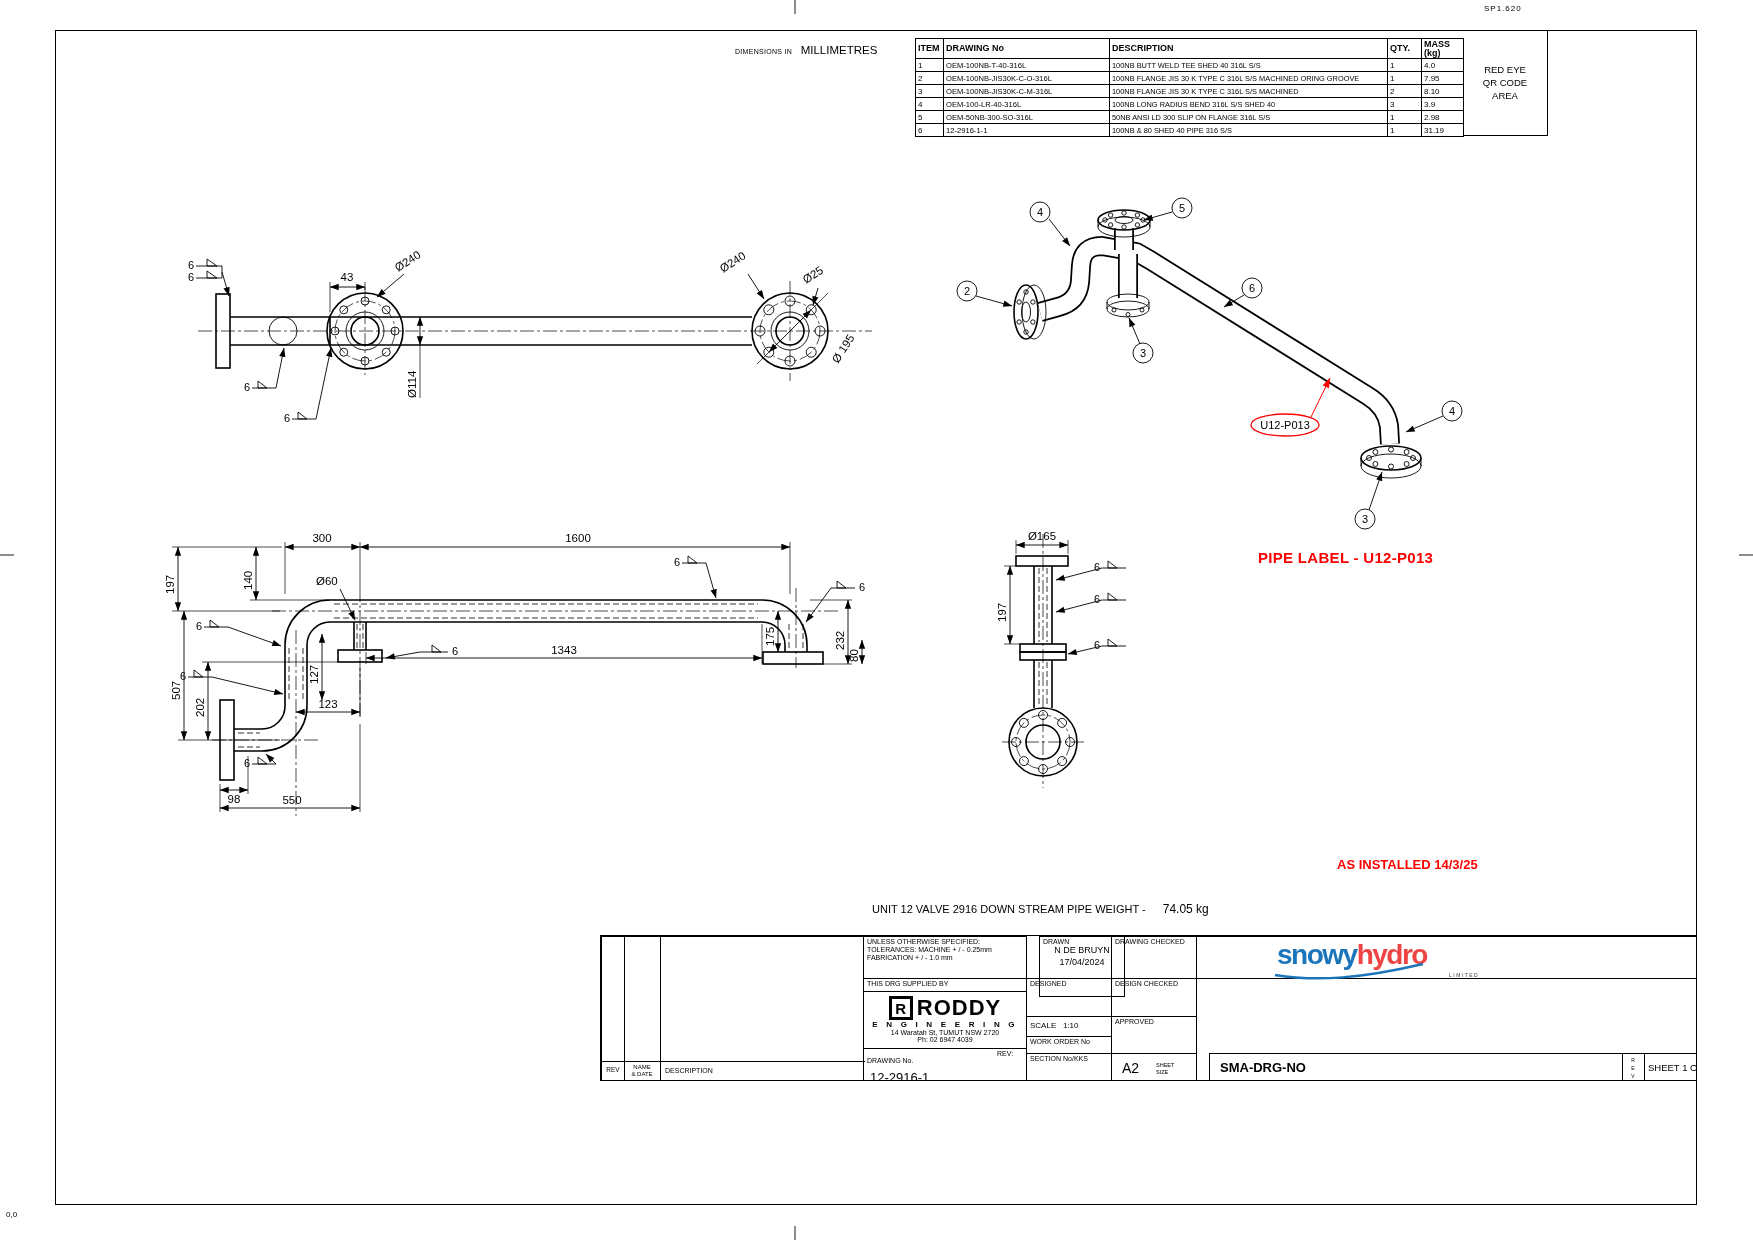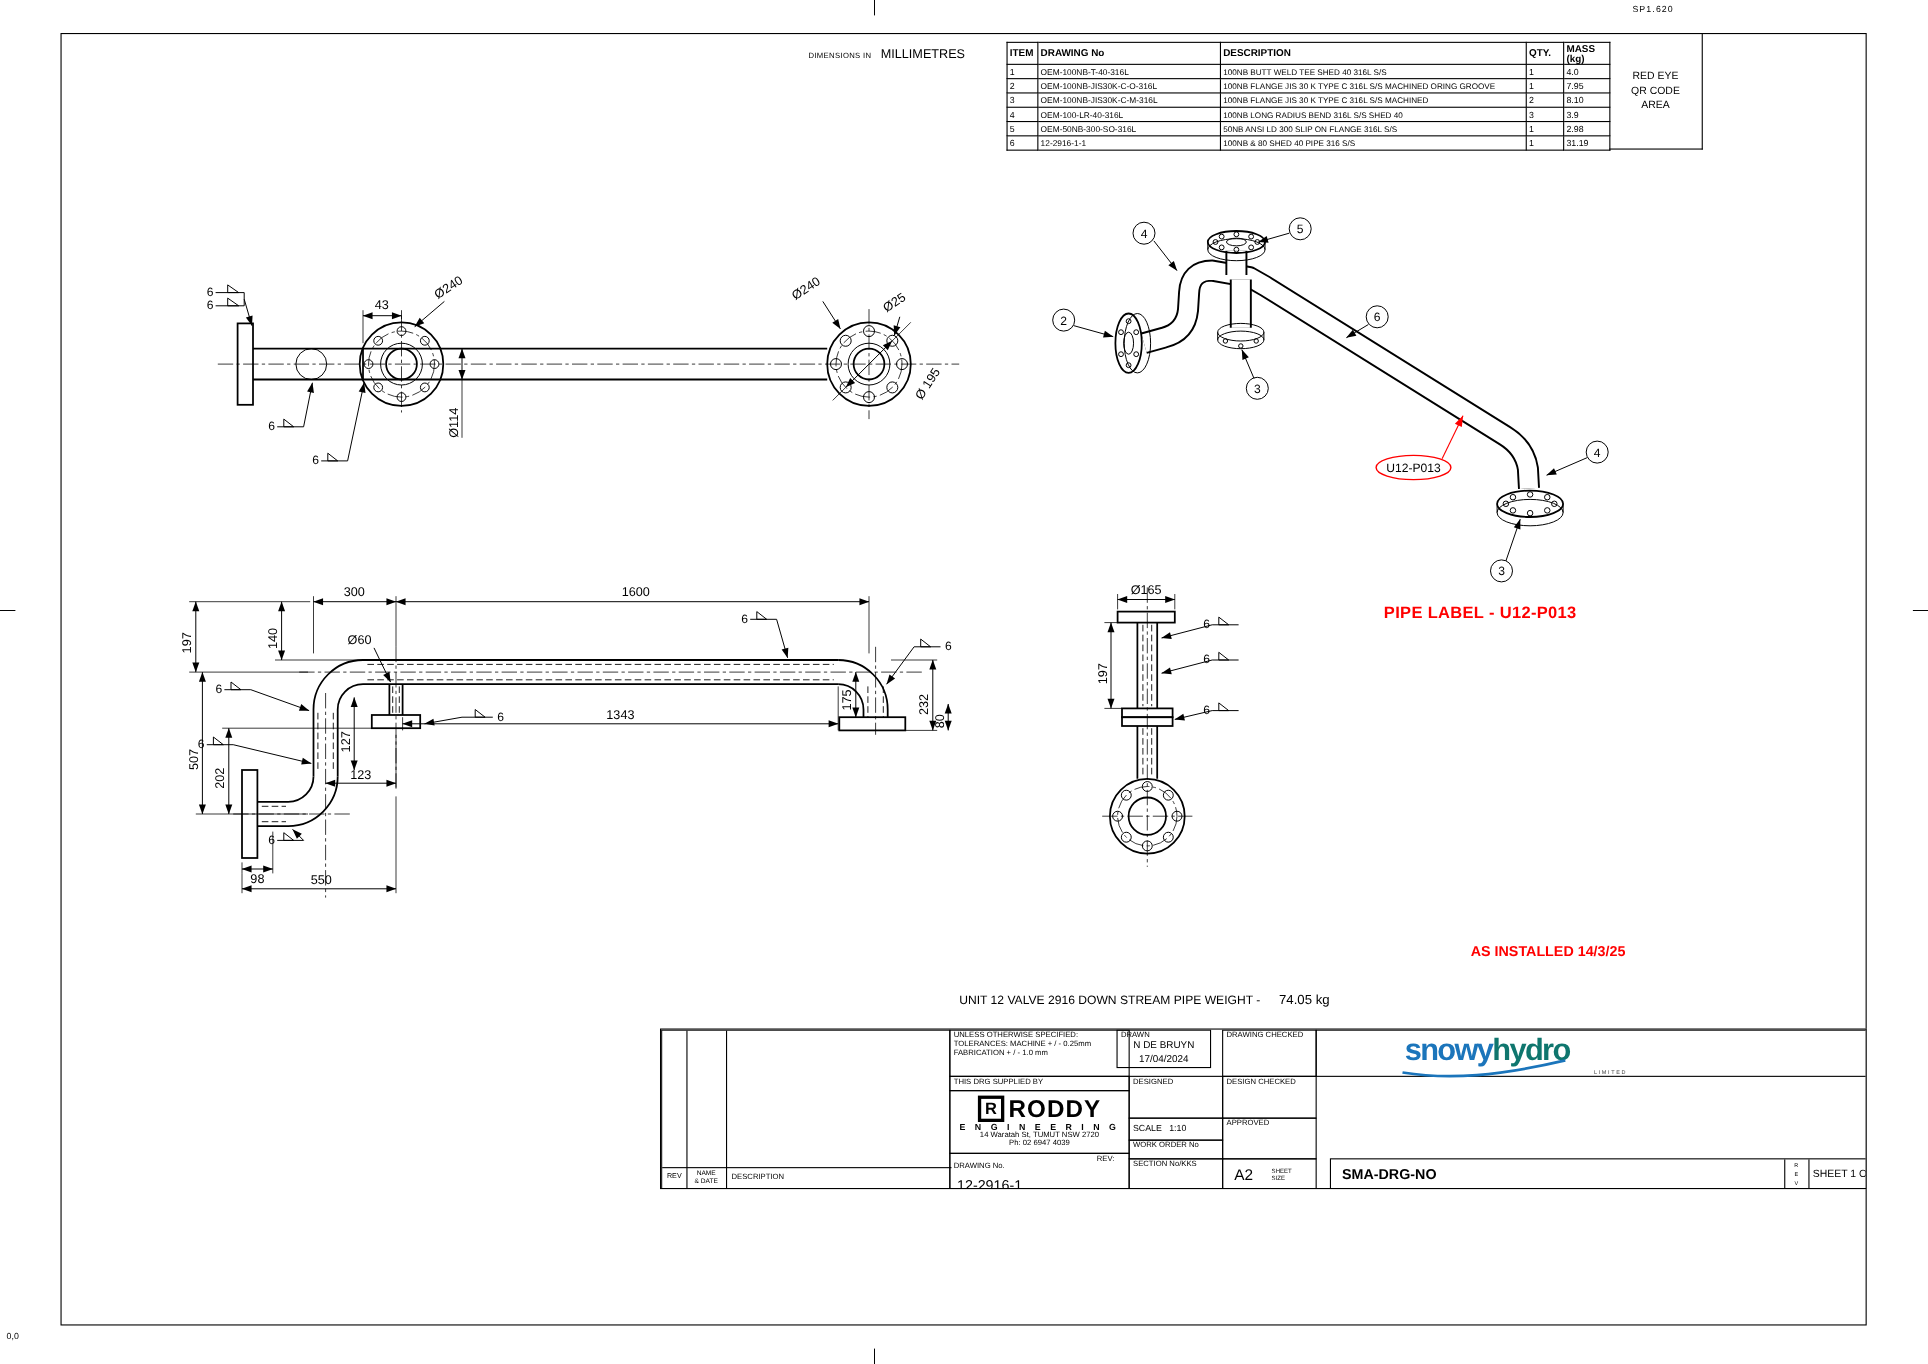--- a/index.html
+++ b/index.html
@@ -36,21 +36,21 @@
   .vl{position:absolute;width:1px;background:#000}
   .hl{position:absolute;height:1px;background:#000}
   .ctr{text-align:center}
   .roddy-box{width:24px;height:24px;border:3px solid #000;display:inline-flex;align-items:center;justify-content:center;
              font-weight:bold;font-size:15px;margin-right:4px}
   .roddy-name{font-size:22px;font-weight:800;letter-spacing:1px}
   .roddy-sub{font-size:8px;font-weight:bold;letter-spacing:3.2px;margin-top:-1px}
   .roddy-addr,.roddy-ph{font-size:7px}
   .brand{position:absolute;left:80px;top:2px;width:240px;height:40px;white-space:nowrap}
   .brand .snowy{font-size:28px;font-weight:bold;color:#1b75bb;letter-spacing:-1.5px}
-  .brand .hydro{font-size:28px;font-weight:bold;color:#0f766e;letter-spacing:-1.5px}
+  .brand .hydro{font-size:28px;font-weight:bold;color:#ef4444;letter-spacing:-1.5px}
   .brand .swoosh{position:absolute;left:-4px;top:24px}
   .brand .limited{position:absolute;left:172px;top:33px;font-size:5px;color:#444;letter-spacing:1.5px}
   
   svg text{font-family:"Liberation Sans","DejaVu Sans",sans-serif;font-size:11px;fill:#000}
   .dimtxt{font-size:11.5px}
   .thick{stroke:#000;stroke-width:1.6;fill:none}
   .thin{stroke:#000;stroke-width:.9;fill:none}
   .dim{stroke:#000;stroke-width:.9;fill:none}
   .ext{stroke:#000;stroke-width:.7;fill:none}
   .cl{stroke:#000;stroke-width:.7;fill:none;stroke-dasharray:14 3 3 3}
@@ -557,21 +557,21 @@
       <div class="roddy-addr">14 Waratah St, TUMUT NSW 2720</div>
       <div class="roddy-ph">Ph: 02 6947 4039</div>
     </div>
 
     <div class="cell" style="left:262px;top:112px;width:164px;height:34px">
       <div class="lab" style="display:inline-block">DRAWING No.</div>
       <div class="lab" style="position:absolute;left:130px;top:0">REV:</div>
       <div style="font-size:13px;padding:3px 0 0 6px">12-2916-1</div>
     </div>
 
-    <div class="cell" style="left:414px;top:0;width:86px;height:35px">
+    <div class="cell" style="left:438px;top:0;width:86px;height:61px">
       <div class="lab">DRAWN</div>
       <div class="ctr" style="font-size:9px">N DE BRUYN</div>
       <div class="ctr" style="font-size:9px;margin-top:2px">17/04/2024</div>
     </div>
 
     <div class="cell" style="left:510px;top:0;width:86px;height:43px">
       <div class="lab">DRAWING CHECKED</div>
     </div>
 
     <div class="cell" style="left:425px;top:42px;width:86px;height:39px">

